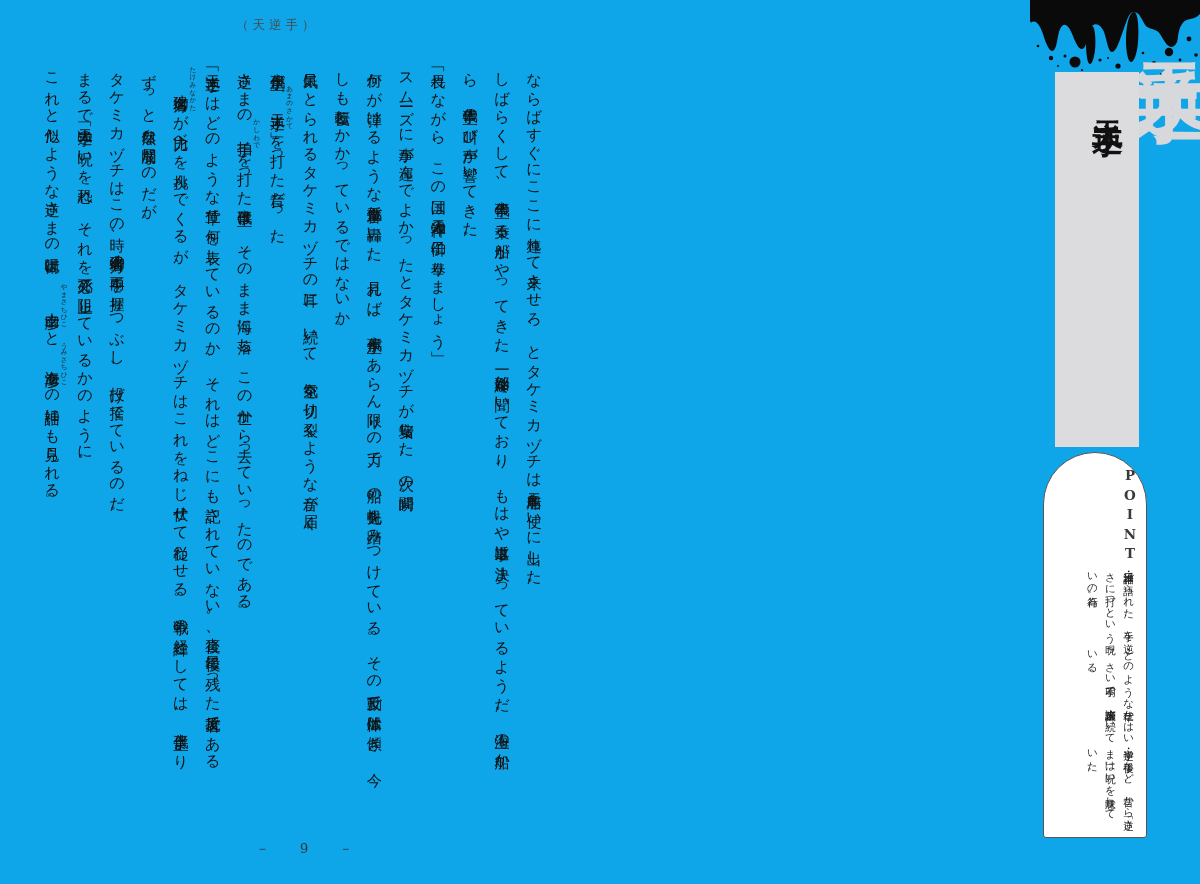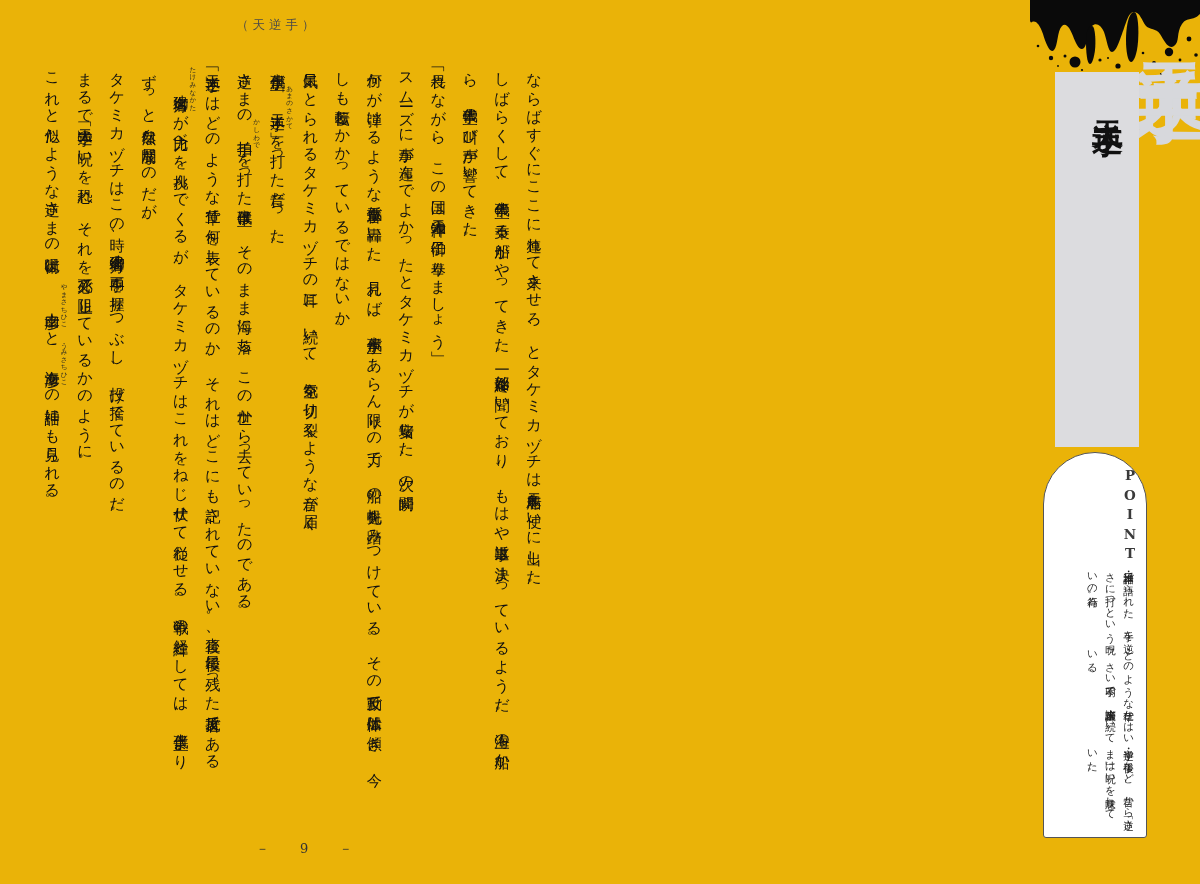--- a/index.html
+++ b/index.html
@@ -22,21 +22,21 @@
     width: 1200px;
     height: 884px;
     background: #fefefe;
   }
 
   
   .leaf {
     position: absolute;
     top: 0;
     height: 884px;
-    background: #eab308;
+    background: #0ea5e9;
   }
   .leaf-left  { left: 0;   width: 600px; }
   .leaf-right { left: 600px; width: 600px; }
 
   
   .runhead {
     position: absolute;
     top: 17px;
     font-size: 12.5px;
     letter-spacing: 4px;

